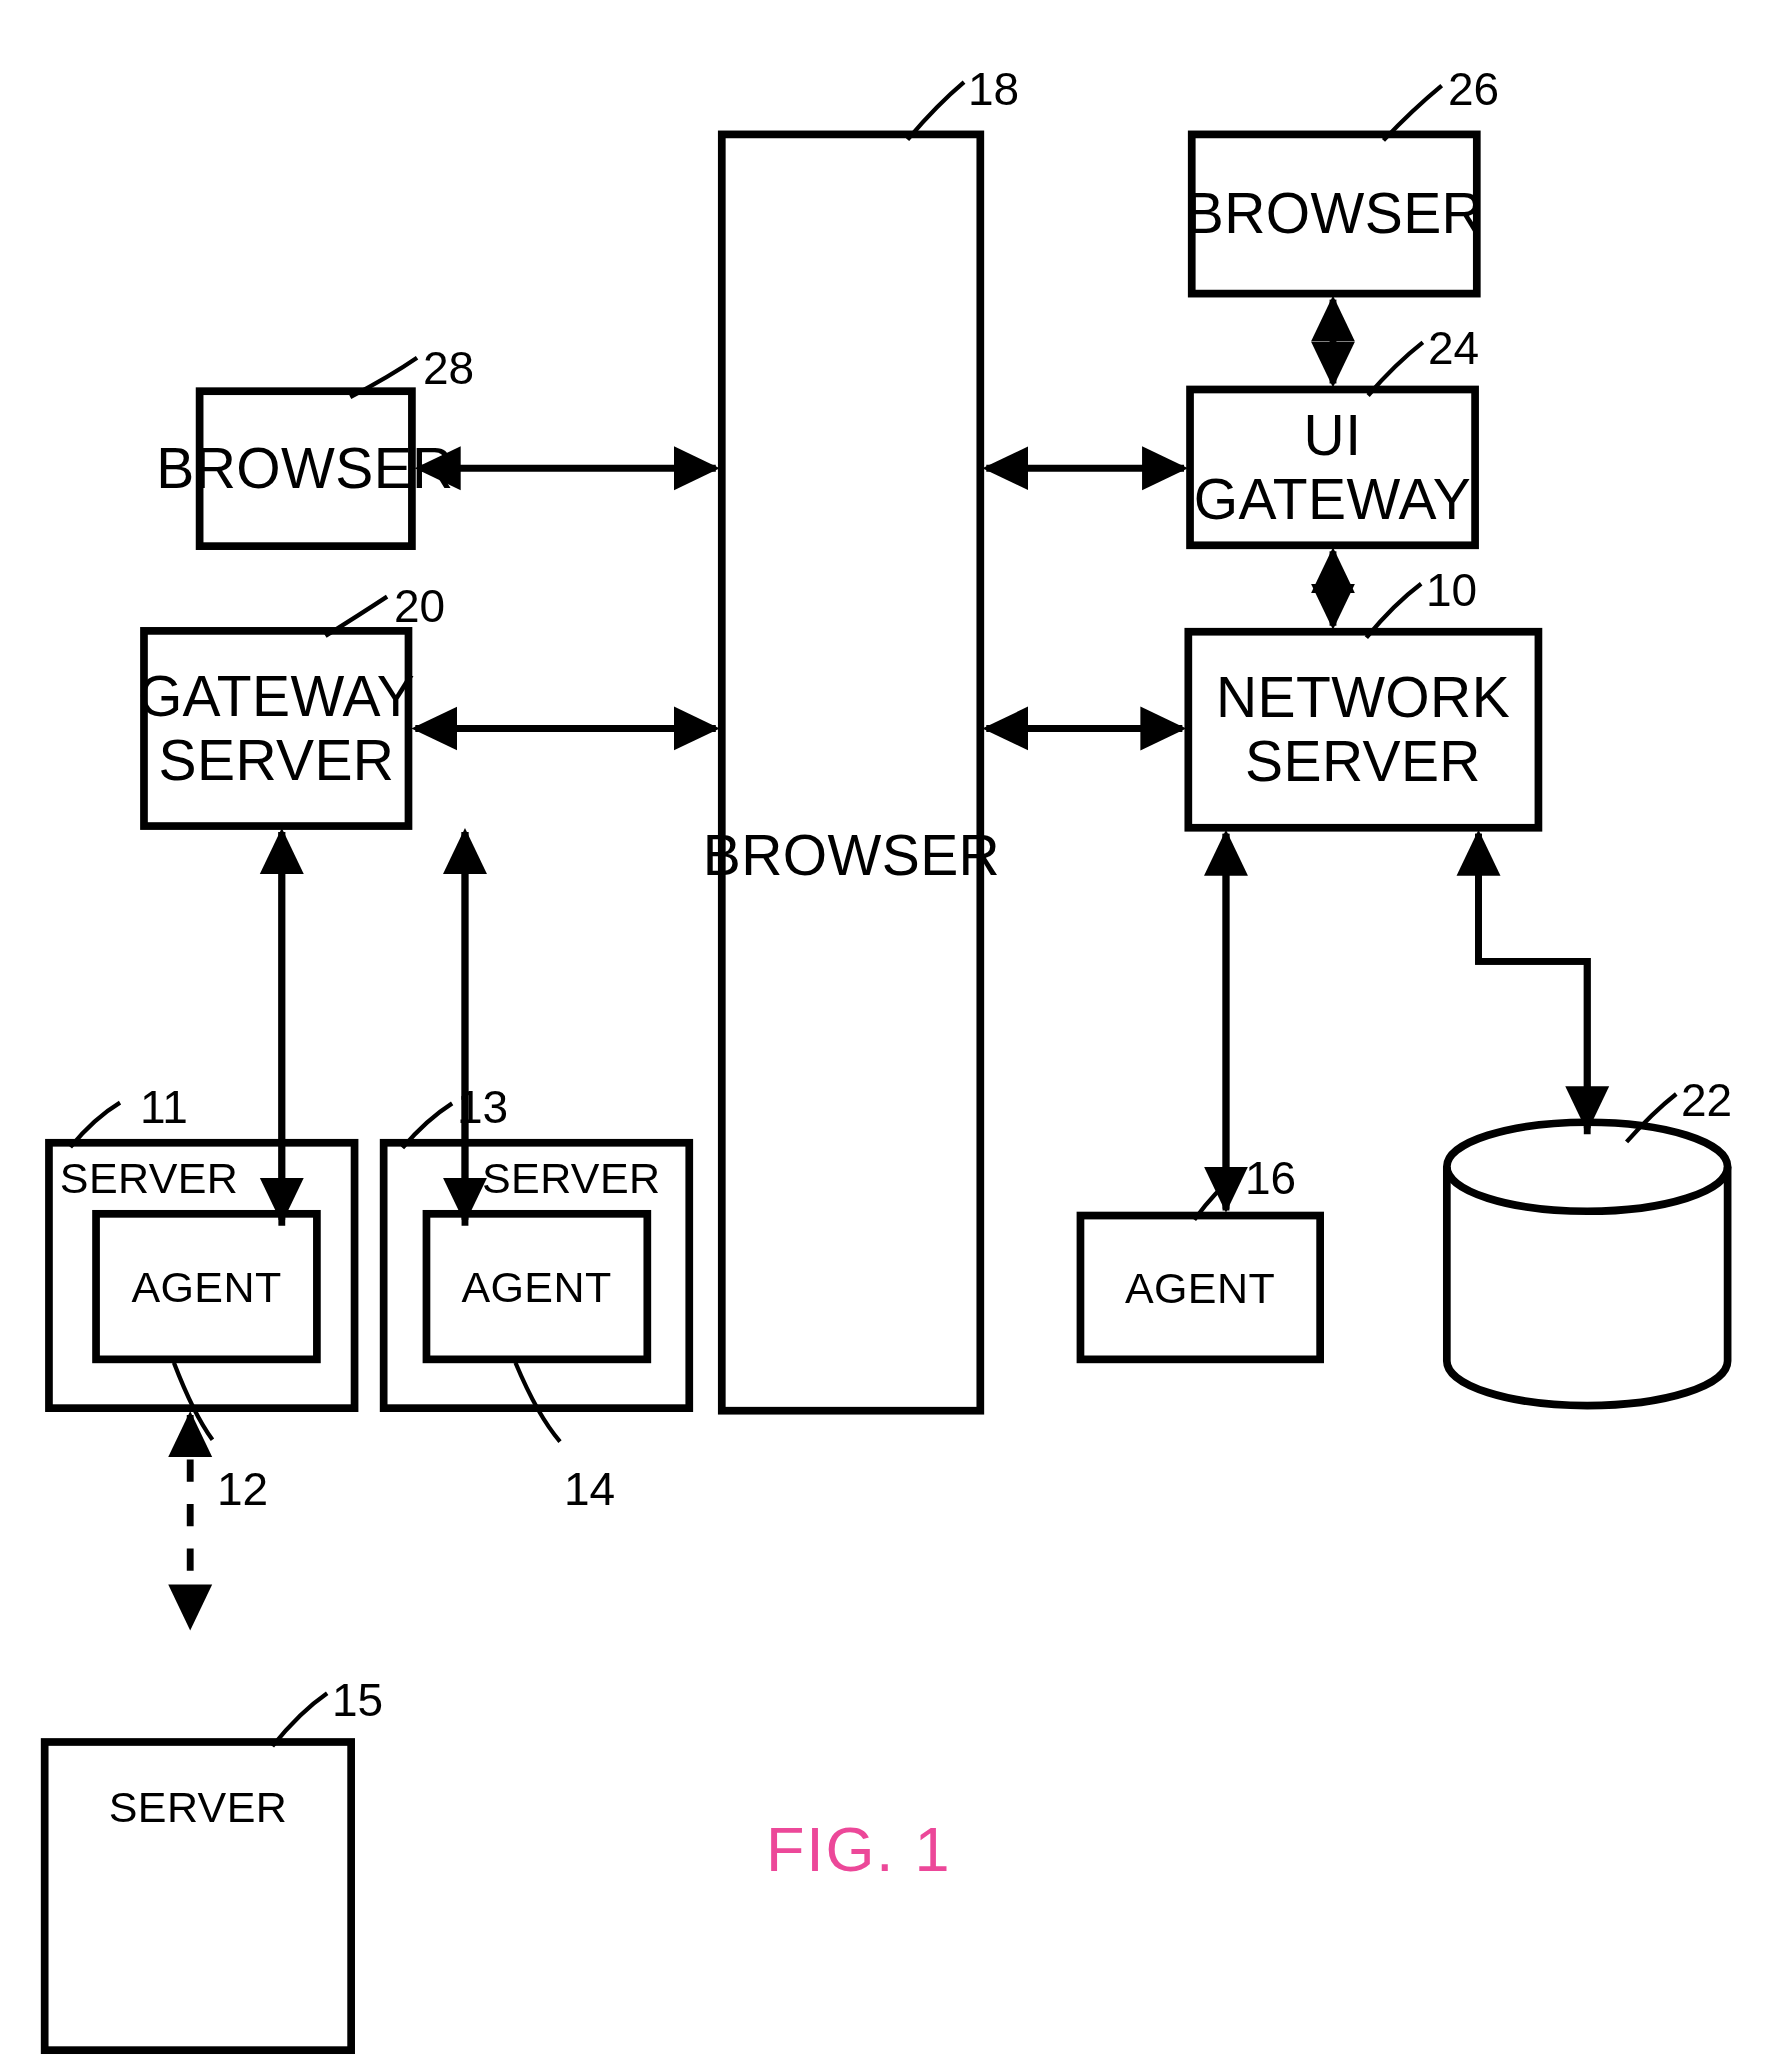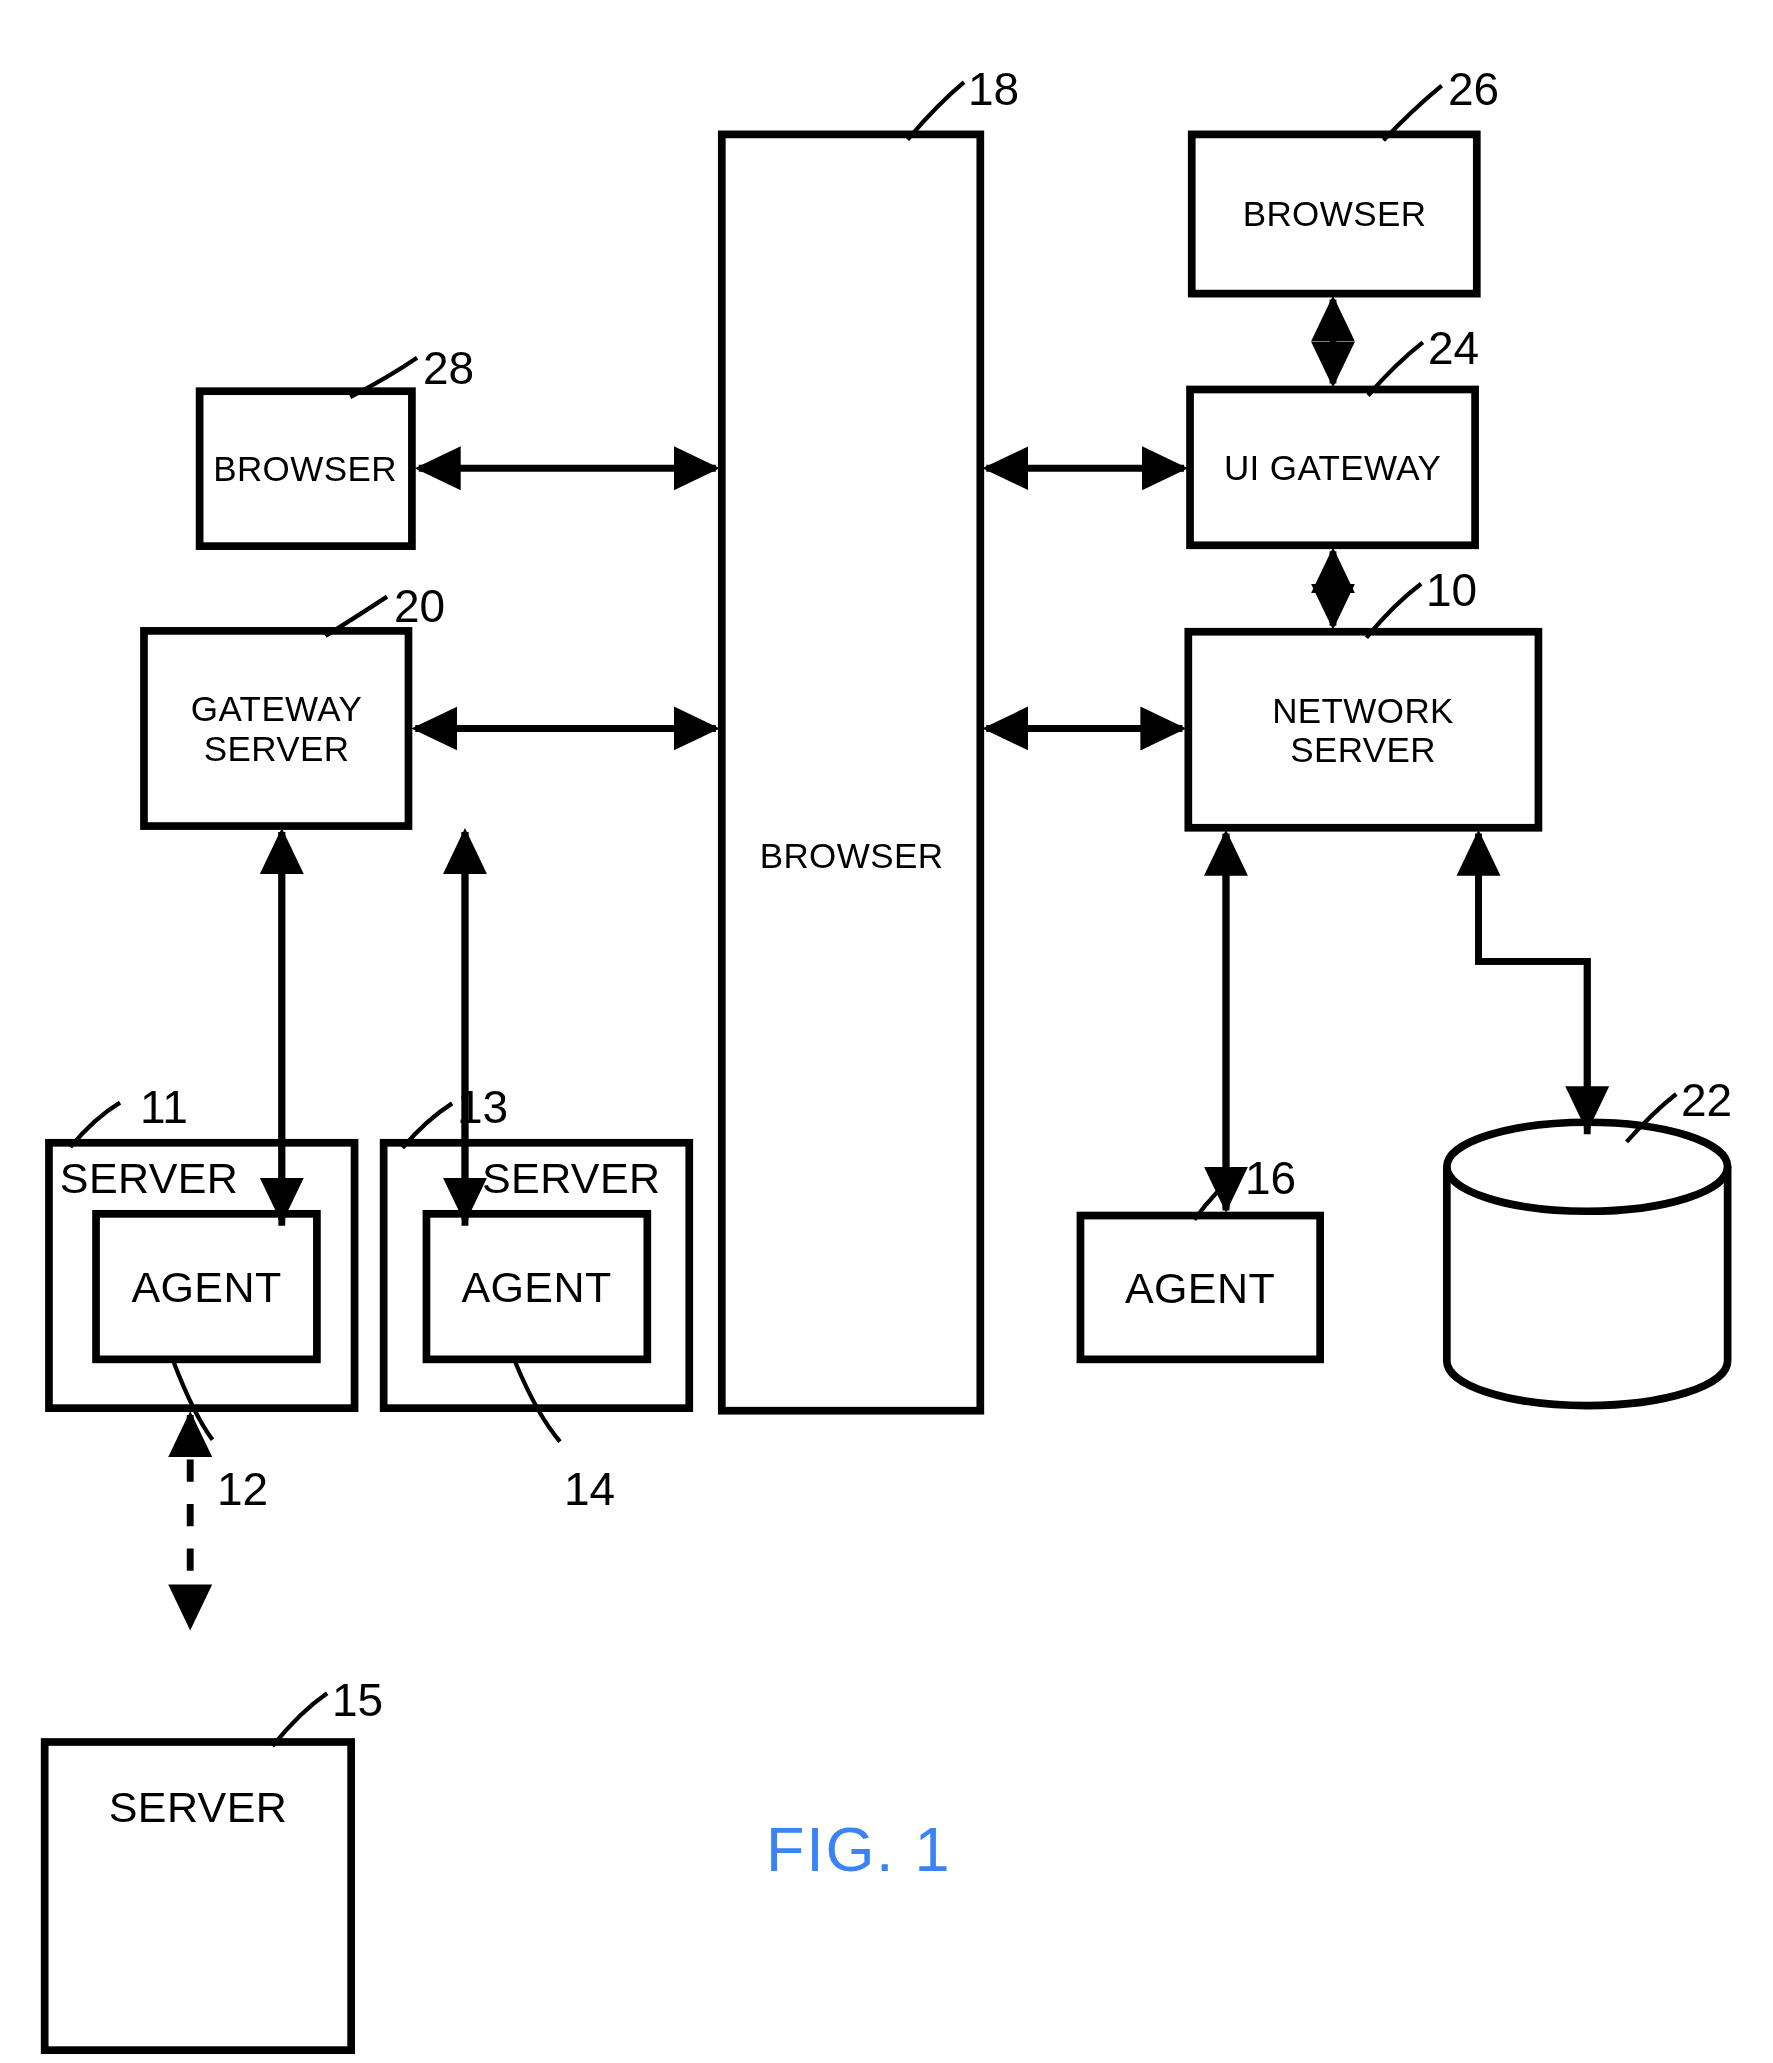--- a/index.html
+++ b/index.html
@@ -40,27 +40,27 @@
     position: absolute;
     color: #000000;
     font-family: "Liberation Sans", sans-serif;
     font-weight: 400;
     font-size: 46px;
     letter-spacing: 0px;
     margin-top: 17px;
   }
   .fig-caption {
     position: absolute;
-    color: #3b82f6;
+    color: #ec4899;
     font-family: "Liberation Sans", sans-serif;
     font-weight: 400;
     font-size: 63px;
     letter-spacing: 1.7px;
   }
-  .box-text-lg { font-size: 35px; }
+  .box-text-lg { font-size: 57px; }
   .box-text-md { font-size: 43px; }
 </style>
 </head>
 <body>
 
 <div id="page">
 
   <svg id="svg-layer" viewBox="0 0 2072 2410" xmlns="http://www.w3.org/2000/svg">
     <defs>
       <marker id="arrowEnd" viewBox="0 0 12 12" refX="10.5" refY="6" markerWidth="7" markerHeight="7" orient="auto-start-reverse">

